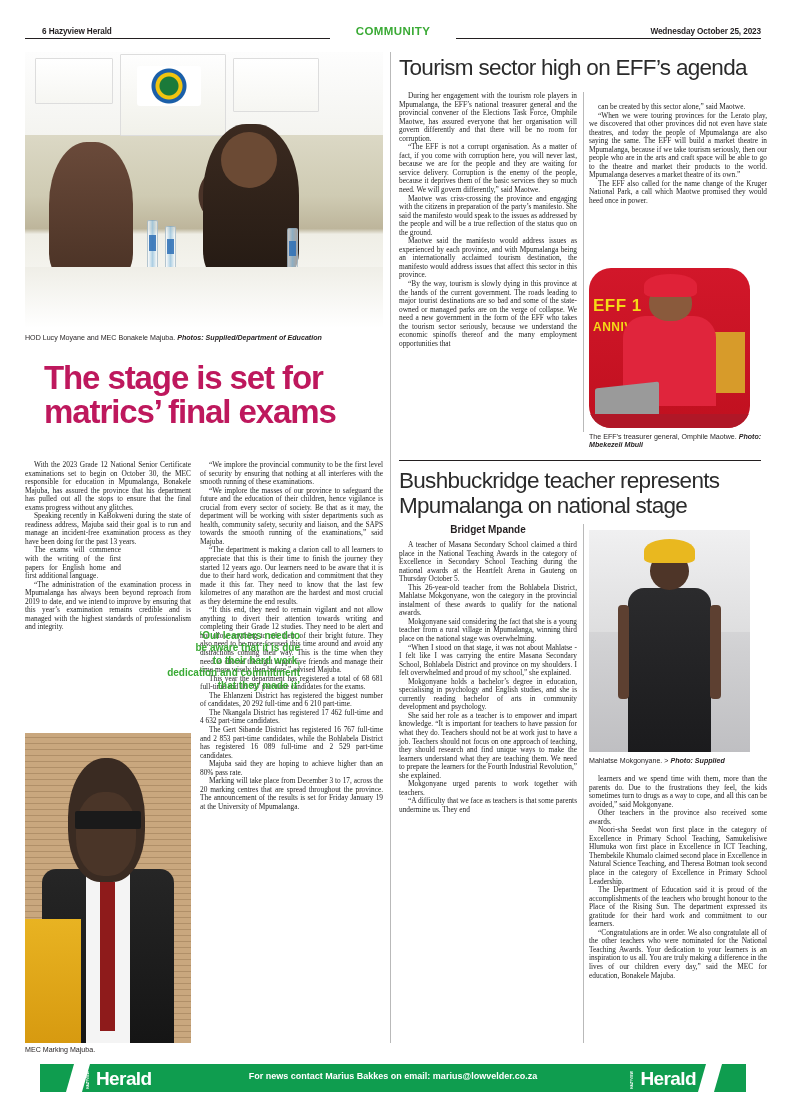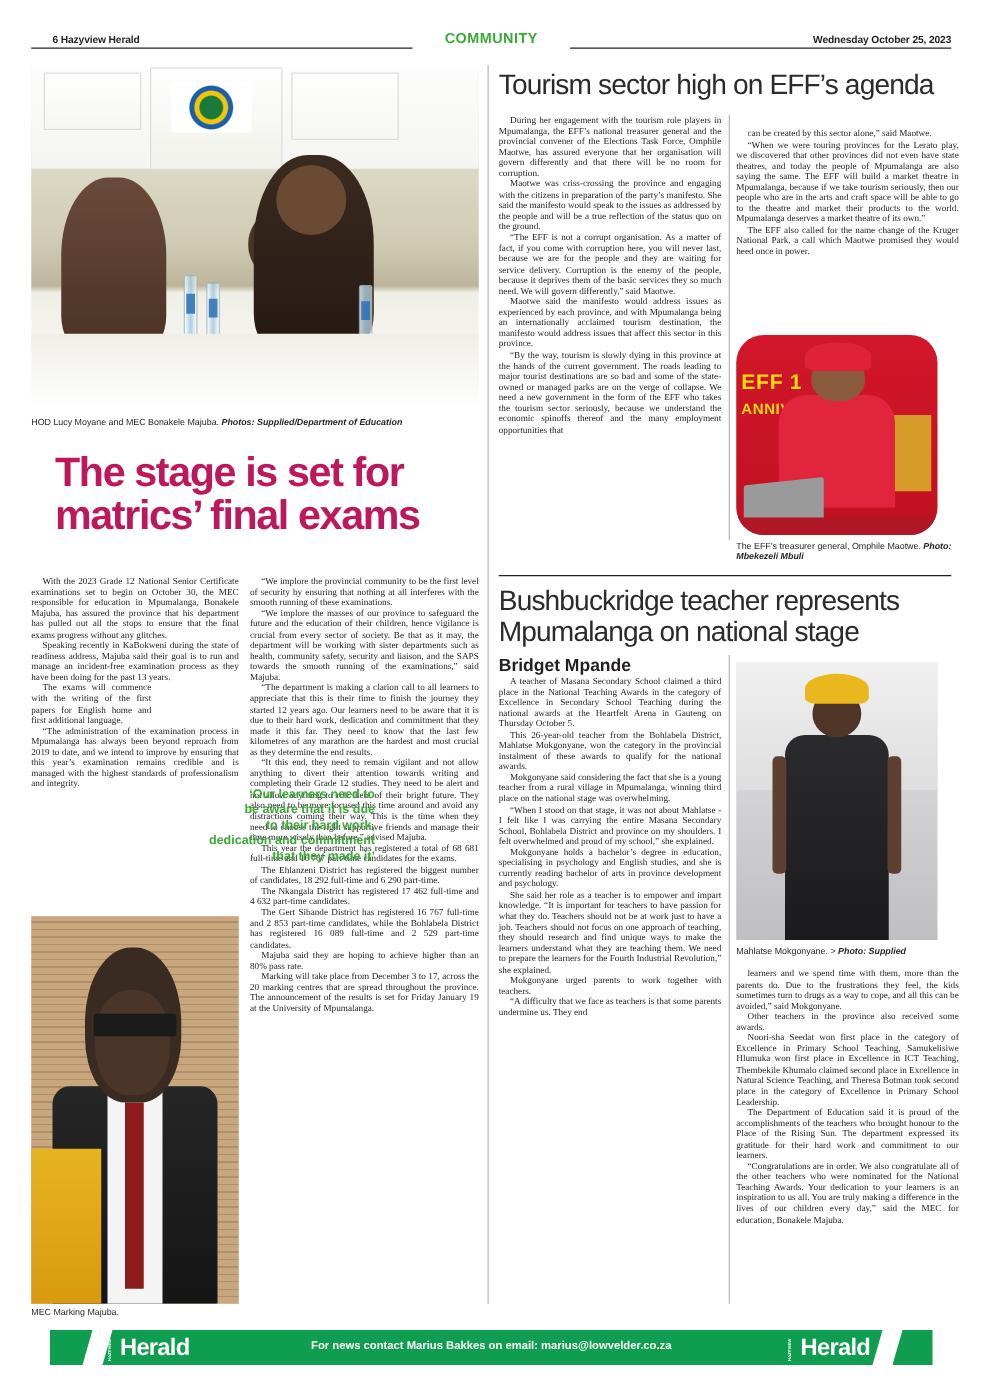--- a/index.html
+++ b/index.html
@@ -69,21 +69,21 @@
   .ph-mahl{background:linear-gradient(#e9e9ea,#d0d0d2 55%,#bfbfc2);}
   .mahl-wall{position:absolute;left:0;top:0;width:100%;height:46%;background:linear-gradient(#f0f0f1,#dededf);}
   .mahl-head{position:absolute;left:38%;top:10%;width:24%;height:17%;border-radius:50%;background:#4e3528;}
   .mahl-turban{position:absolute;left:34%;top:4%;width:32%;height:11%;border-radius:50% 50% 18% 18%;background:#e9b81f;}
   .mahl-dress{position:absolute;left:24%;top:26%;width:52%;height:74%;background:linear-gradient(#2b2b2d,#1b1b1d);border-radius:16px 16px 0 0;}
   .mahl-arm{position:absolute;top:34%;width:7%;height:42%;background:#5d4031;border-radius:4px;}
 
   
   .hl-main{font-family:"Liberation Sans",sans-serif;font-weight:bold;font-size:33px;line-height:34px;letter-spacing:-1.1px;color:#be185d;}
   .hl-art{font-family:"Liberation Sans",sans-serif;font-weight:normal;font-size:22.5px;line-height:25px;letter-spacing:-0.7px;color:#2b2b2b;}
-  .byline{font-family:"Liberation Sans",sans-serif;font-weight:bold;font-size:14px;text-align:left;color:#231f20;}
+  .byline{font-family:"Liberation Sans",sans-serif;font-weight:bold;font-size:10px;text-align:center;color:#231f20;}
 
   
   .pullquote{position:absolute;font-family:"Liberation Sans",sans-serif;font-weight:bold;font-size:10px;line-height:12.4px;color:#3aaa35;text-align:right;}
 
   
   .footer{position:absolute;left:40px;top:1064px;width:706px;height:28px;background:#0f9d4f;}
   .footer .slash{position:absolute;top:0;height:28px;width:16px;background:#fff;transform:skewX(-16deg);}
   .footer .logo{position:absolute;top:4px;font-family:"Liberation Sans",sans-serif;font-weight:bold;font-size:19px;color:#fff;letter-spacing:-0.6px;}
   .footer .logo .kicker{position:absolute;left:-9px;top:3px;font-size:3.4px;line-height:3.6px;letter-spacing:0;writing-mode:vertical-rl;transform:rotate(180deg);}
   .footer .contact{position:absolute;left:0;right:0;top:7px;text-align:center;font-family:"Liberation Sans",sans-serif;font-weight:bold;font-size:9px;color:#ffffff;}
@@ -131,21 +131,21 @@
     <p style="width:96px;">The exams will commence with the writing of the first papers for English home and first additional language.</p>
     <p>“The administration of the examination process in Mpumalanga has always been beyond reproach from 2019 to date, and we intend to improve by ensuring that this year’s examination remains credible and is managed with the highest standards of professionalism and integrity.</p>
   </div>
 
   <div class="bodytext col" style="left:200px;top:461px;width:183px;">
     <p>“We implore the provincial community to be the first level of security by ensuring that nothing at all interferes with the smooth running of these examinations.</p>
     <p>“We implore the masses of our province to safeguard the future and the education of their children, hence vigilance is crucial from every sector of society. Be that as it may, the department will be working with sister departments such as health, community safety, security and liaison, and the SAPS towards the smooth running of the examinations,” said Majuba.</p>
     <p>“The department is making a clarion call to all learners to appreciate that this is their time to finish the journey they started 12 years ago. Our learners need to be aware that it is due to their hard work, dedication and commitment that they made it this far. They need to know that the last few kilometres of any marathon are the hardest and most crucial as they determine the end results.</p>
     <p>“It this end, they need to remain vigilant and not allow anything to divert their attention towards writing and completing their Grade 12 studies. They need to be alert and not allow anything to rob them of their bright future. They also need to be more focused this time around and avoid any distractions coming their way. This is the time when they need to choose the right supportive friends and manage their time more wisely than before,” advised Majuba.</p>
     <p>This year the department has registered a total of 68 681 full-time and 16 767 part-time candidates for the exams.</p>
-    <p>The Ehlanzeni District has registered the biggest number of candidates, 18 292 full-time and 6 290 part-time.</p>
+    <p>The Ehlanzeni District has registered the biggest number of candidates, 20 292 full-time and 6 210 part-time.</p>
     <p>The Nkangala District has registered 17 462 full-time and 4 632 part-time candidates.</p>
     <p>The Gert Sibande District has registered 16 767 full-time and 2 853 part-time candidates, while the Bohlabela District has registered 16 089 full-time and 2 529 part-time candidates.</p>
     <p>Majuba said they are hoping to achieve higher than an 80% pass rate.</p>
     <p>Marking will take place from December 3 to 17, across the 20 marking centres that are spread throughout the province. The announcement of the results is set for Friday January 19 at the University of Mpumalanga.</p>
   </div>
 
   <div class="pullquote" style="left:110px;top:630px;width:190px;">
     <div>‘Our learners need to</div>
     <div>be aware that it is due</div>
     <div>to their hard work,</div>
@@ -163,22 +163,22 @@
     <div class="brick-cloth"></div>
   </div>
   <div class="caption" style="position:absolute;left:25px;top:1046px;width:166px;">MEC Marking Majuba.</div>
 
   <div class="vrule" style="left:390px;top:52px;height:991px;"></div>
 
   <div class="hl-art" style="position:absolute;left:399px;top:55px;width:370px;">Tourism sector high on EFF’s agenda</div>
 
   <div class="bodytext col" style="left:399px;top:92px;width:178px;">
     <p>During her engagement with the tourism role players in Mpumalanga, the EFF’s national treasurer general and the provincial convener of the Elections Task Force, Omphile Maotwe, has assured everyone that her organisation will govern differently and that there will be no room for corruption.</p>
+    <p>“The EFF is not a corrupt organisation. As a matter of fact, if you come with corruption here, you will never last, because we are for the people and they are waiting for service delivery. Corruption is the enemy of the people, because it deprives them of the basic services they so much need. We will govern differently,” said Maotwe.</p>
     <p>Maotwe was criss-crossing the province and engaging with the citizens in preparation of the party’s manifesto. She said the manifesto would speak to the issues as addressed by the people and will be a true reflection of the status quo on the ground.</p>
-    <p>“The EFF is not a corrupt organisation. As a matter of fact, if you come with corruption here, you will never last, because we are for the people and they are waiting for service delivery. Corruption is the enemy of the people, because it deprives them of the basic services they so much need. We will govern differently,” said Maotwe.</p>
     <p>Maotwe said the manifesto would address issues as experienced by each province, and with Mpumalanga being an internationally acclaimed tourism destination, the manifesto would address issues that affect this sector in this province.</p>
     <p>“By the way, tourism is slowly dying in this province at the hands of the current government. The roads leading to major tourist destinations are so bad and some of the state-owned or managed parks are on the verge of collapse. We need a new government in the form of the EFF who takes the tourism sector seriously, because we understand the economic spinoffs thereof and the many employment opportunities that</p>
   </div>
 
   <div class="bodytext col" style="left:589px;top:103px;width:178px;">
     <p>can be created by this sector alone,” said Maotwe.</p>
     <p>“When we were touring provinces for the Lerato play, we discovered that other provinces did not even have state theatres, and today the people of Mpumalanga are also saying the same. The EFF will build a market theatre in Mpumalanga, because if we take tourism seriously, then our people who are in the arts and craft space will be able to go to the theatre and market their products to the world. Mpumalanga deserves a market theatre of its own.”</p>
     <p>The EFF also called for the name change of the Kruger National Park, a call which Maotwe promised they would heed once in power.</p>
   </div>
 
@@ -204,21 +204,21 @@
     <div>Mpumalanga on national stage</div>
   </div>
 
   <div class="byline" style="position:absolute;left:399px;top:524px;width:178px;">Bridget Mpande</div>
 
   <div class="bodytext col" style="left:399px;top:541px;width:178px;">
     <p>A teacher of Masana Secondary School claimed a third place in the National Teaching Awards in the category of Excellence in Secondary School Teaching during the national awards at the Heartfelt Arena in Gauteng on Thursday October 5.</p>
     <p>This 26-year-old teacher from the Bohlabela District, Mahlatse Mokgonyane, won the category in the provincial instalment of these awards to qualify for the national awards.</p>
     <p>Mokgonyane said considering the fact that she is a young teacher from a rural village in Mpumalanga, winning third place on the national stage was overwhelming.</p>
     <p>“When I stood on that stage, it was not about Mahlatse - I felt like I was carrying the entire Masana Secondary School, Bohlabela District and province on my shoulders. I felt overwhelmed and proud of my school,” she explained.</p>
-    <p>Mokgonyane holds a bachelor’s degree in education, specialising in psychology and English studies, and she is currently reading bachelor of arts in province development and psychology.</p>
+    <p>Mokgonyane holds a bachelor’s degree in education, specialising in psychology and English studies, and she is currently reading bachelor of arts in community development and psychology.</p>
     <p>She said her role as a teacher is to empower and impart knowledge. “It is important for teachers to have passion for what they do. Teachers should not be at work just to have a job. Teachers should not focus on one approach of teaching, they should research and find unique ways to make the learners understand what they are teaching them. We need to prepare the learners for the Fourth Industrial Revolution,” she explained.</p>
     <p>Mokgonyane urged parents to work together with teachers.</p>
     <p>“A difficulty that we face as teachers is that some parents undermine us. They end</p>
   </div>
 
   <div class="photo ph-mahl" style="left:589px;top:530px;width:161px;height:222px;">
     <div class="mahl-wall"></div>
     <div class="mahl-dress"></div>
     <div class="mahl-arm" style="left:18%;"></div>
     <div class="mahl-arm" style="right:18%;"></div>

